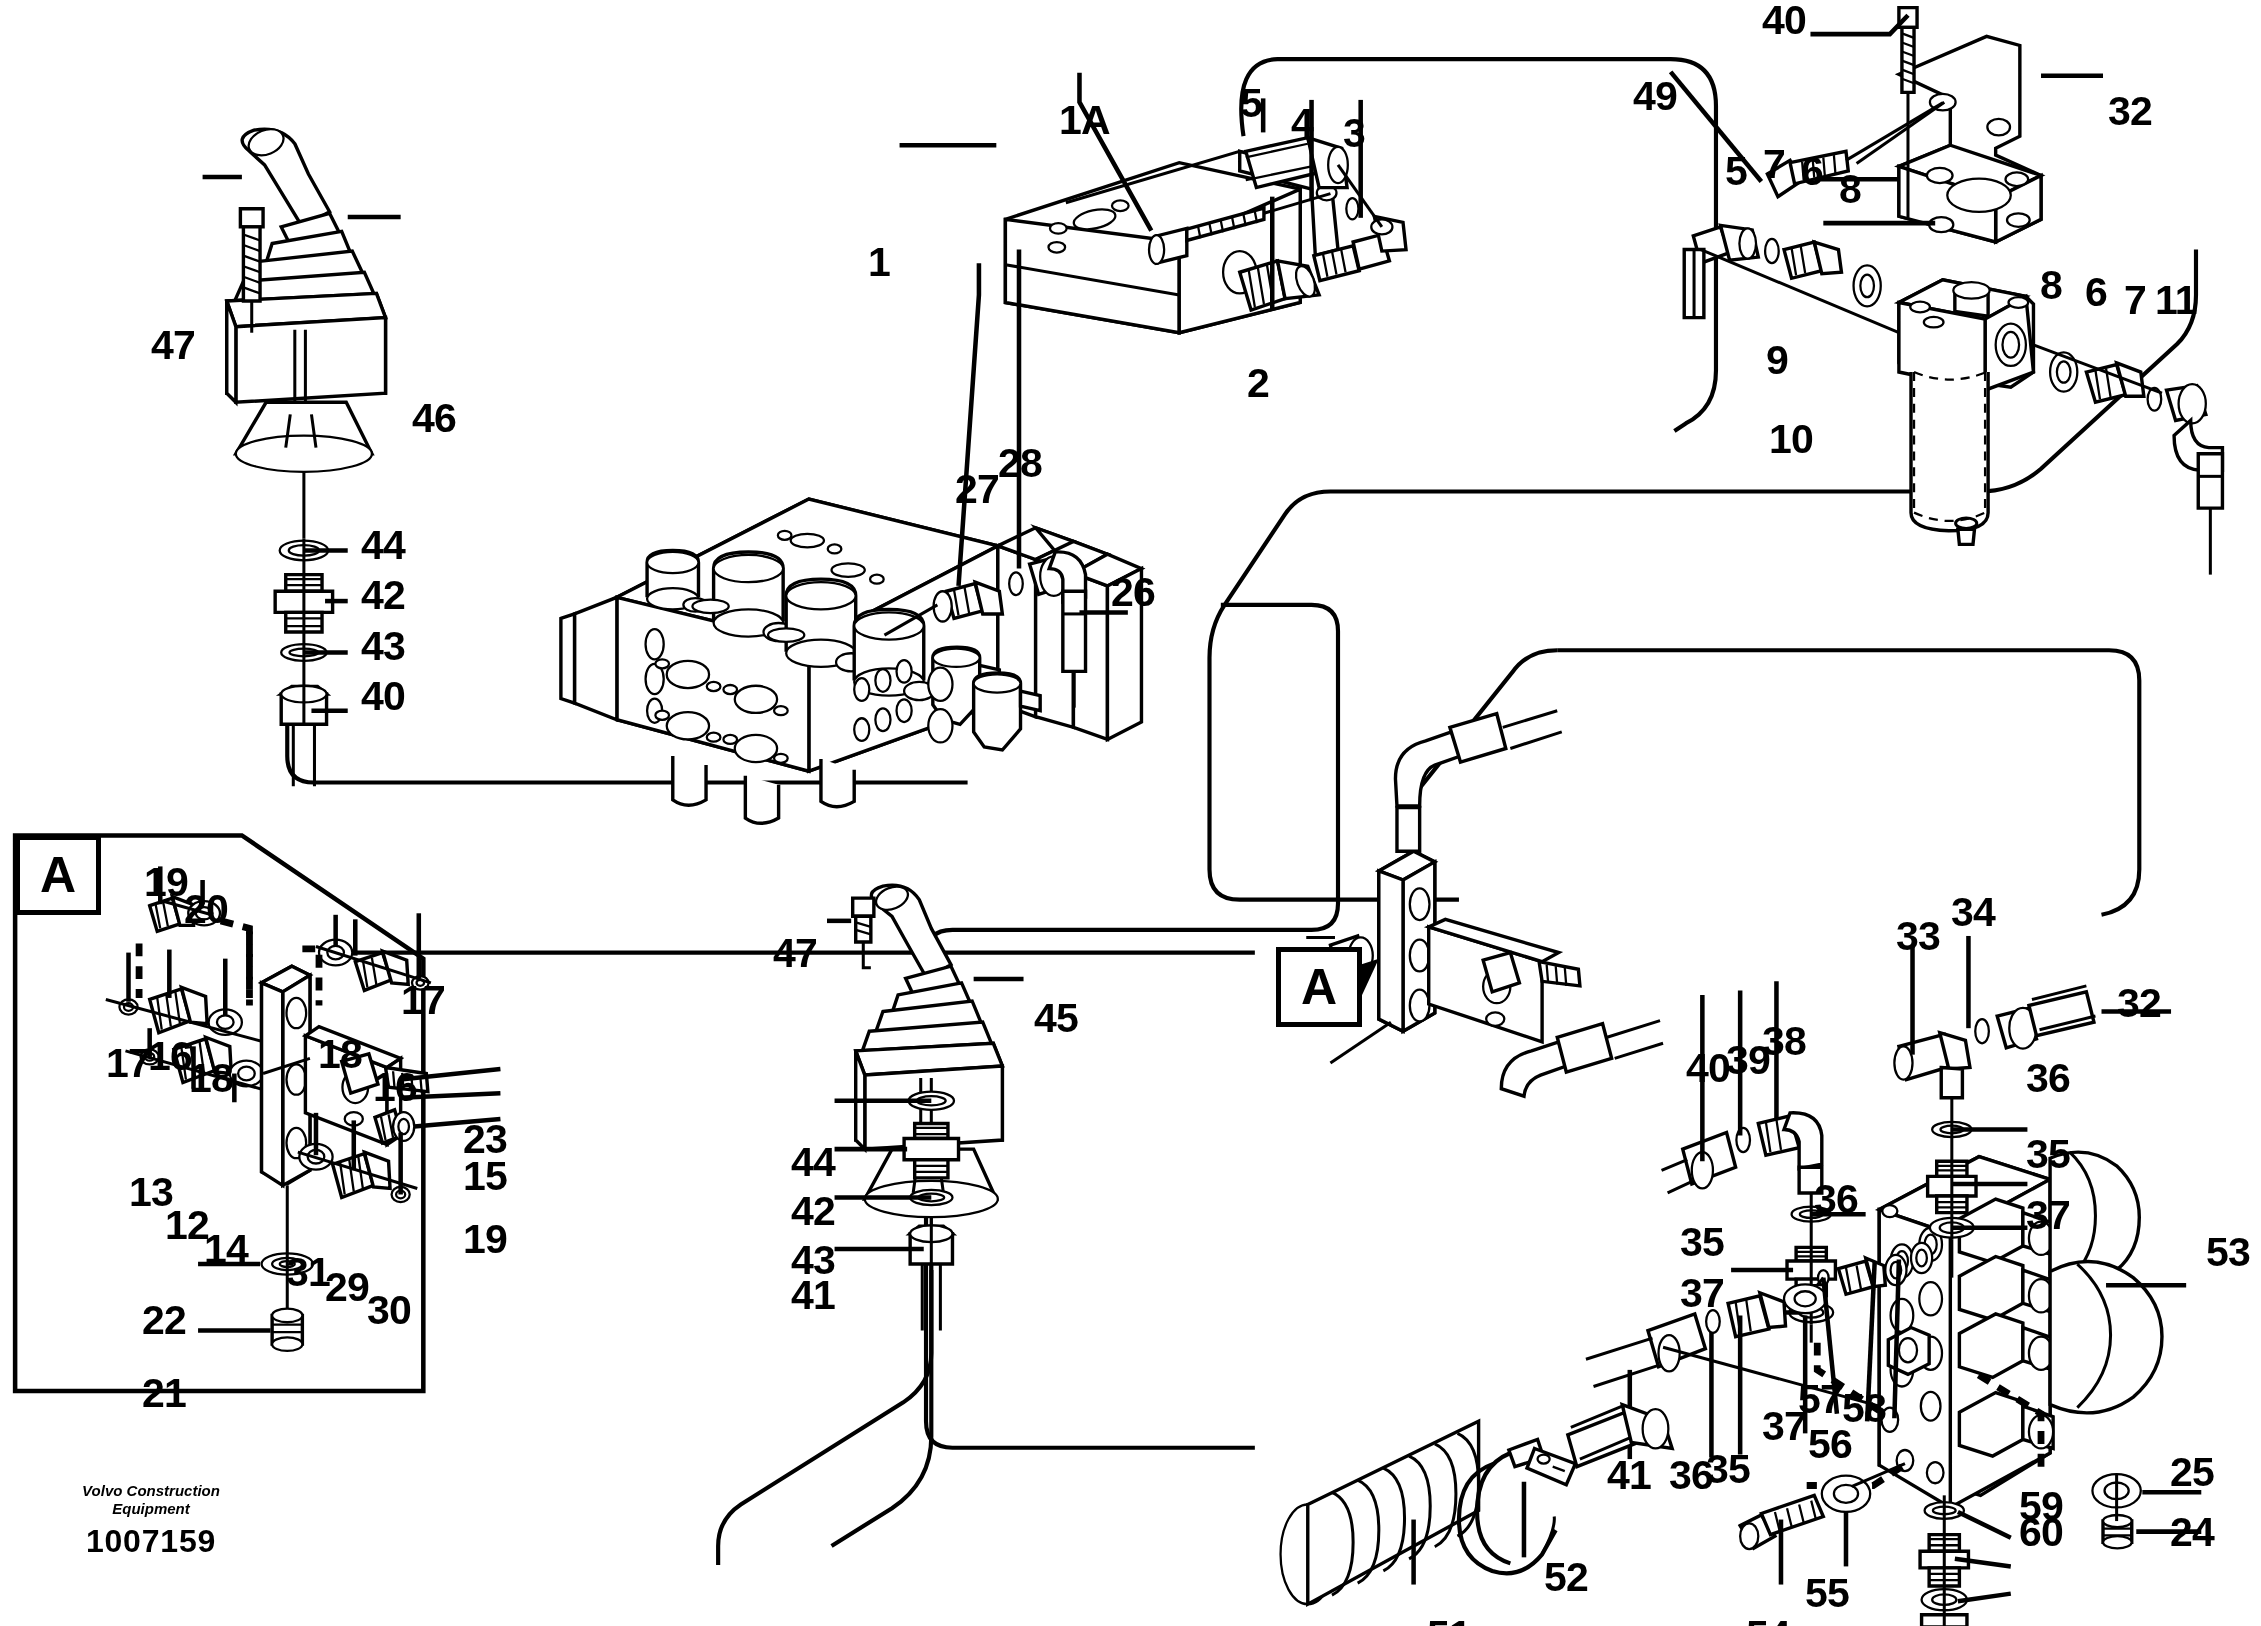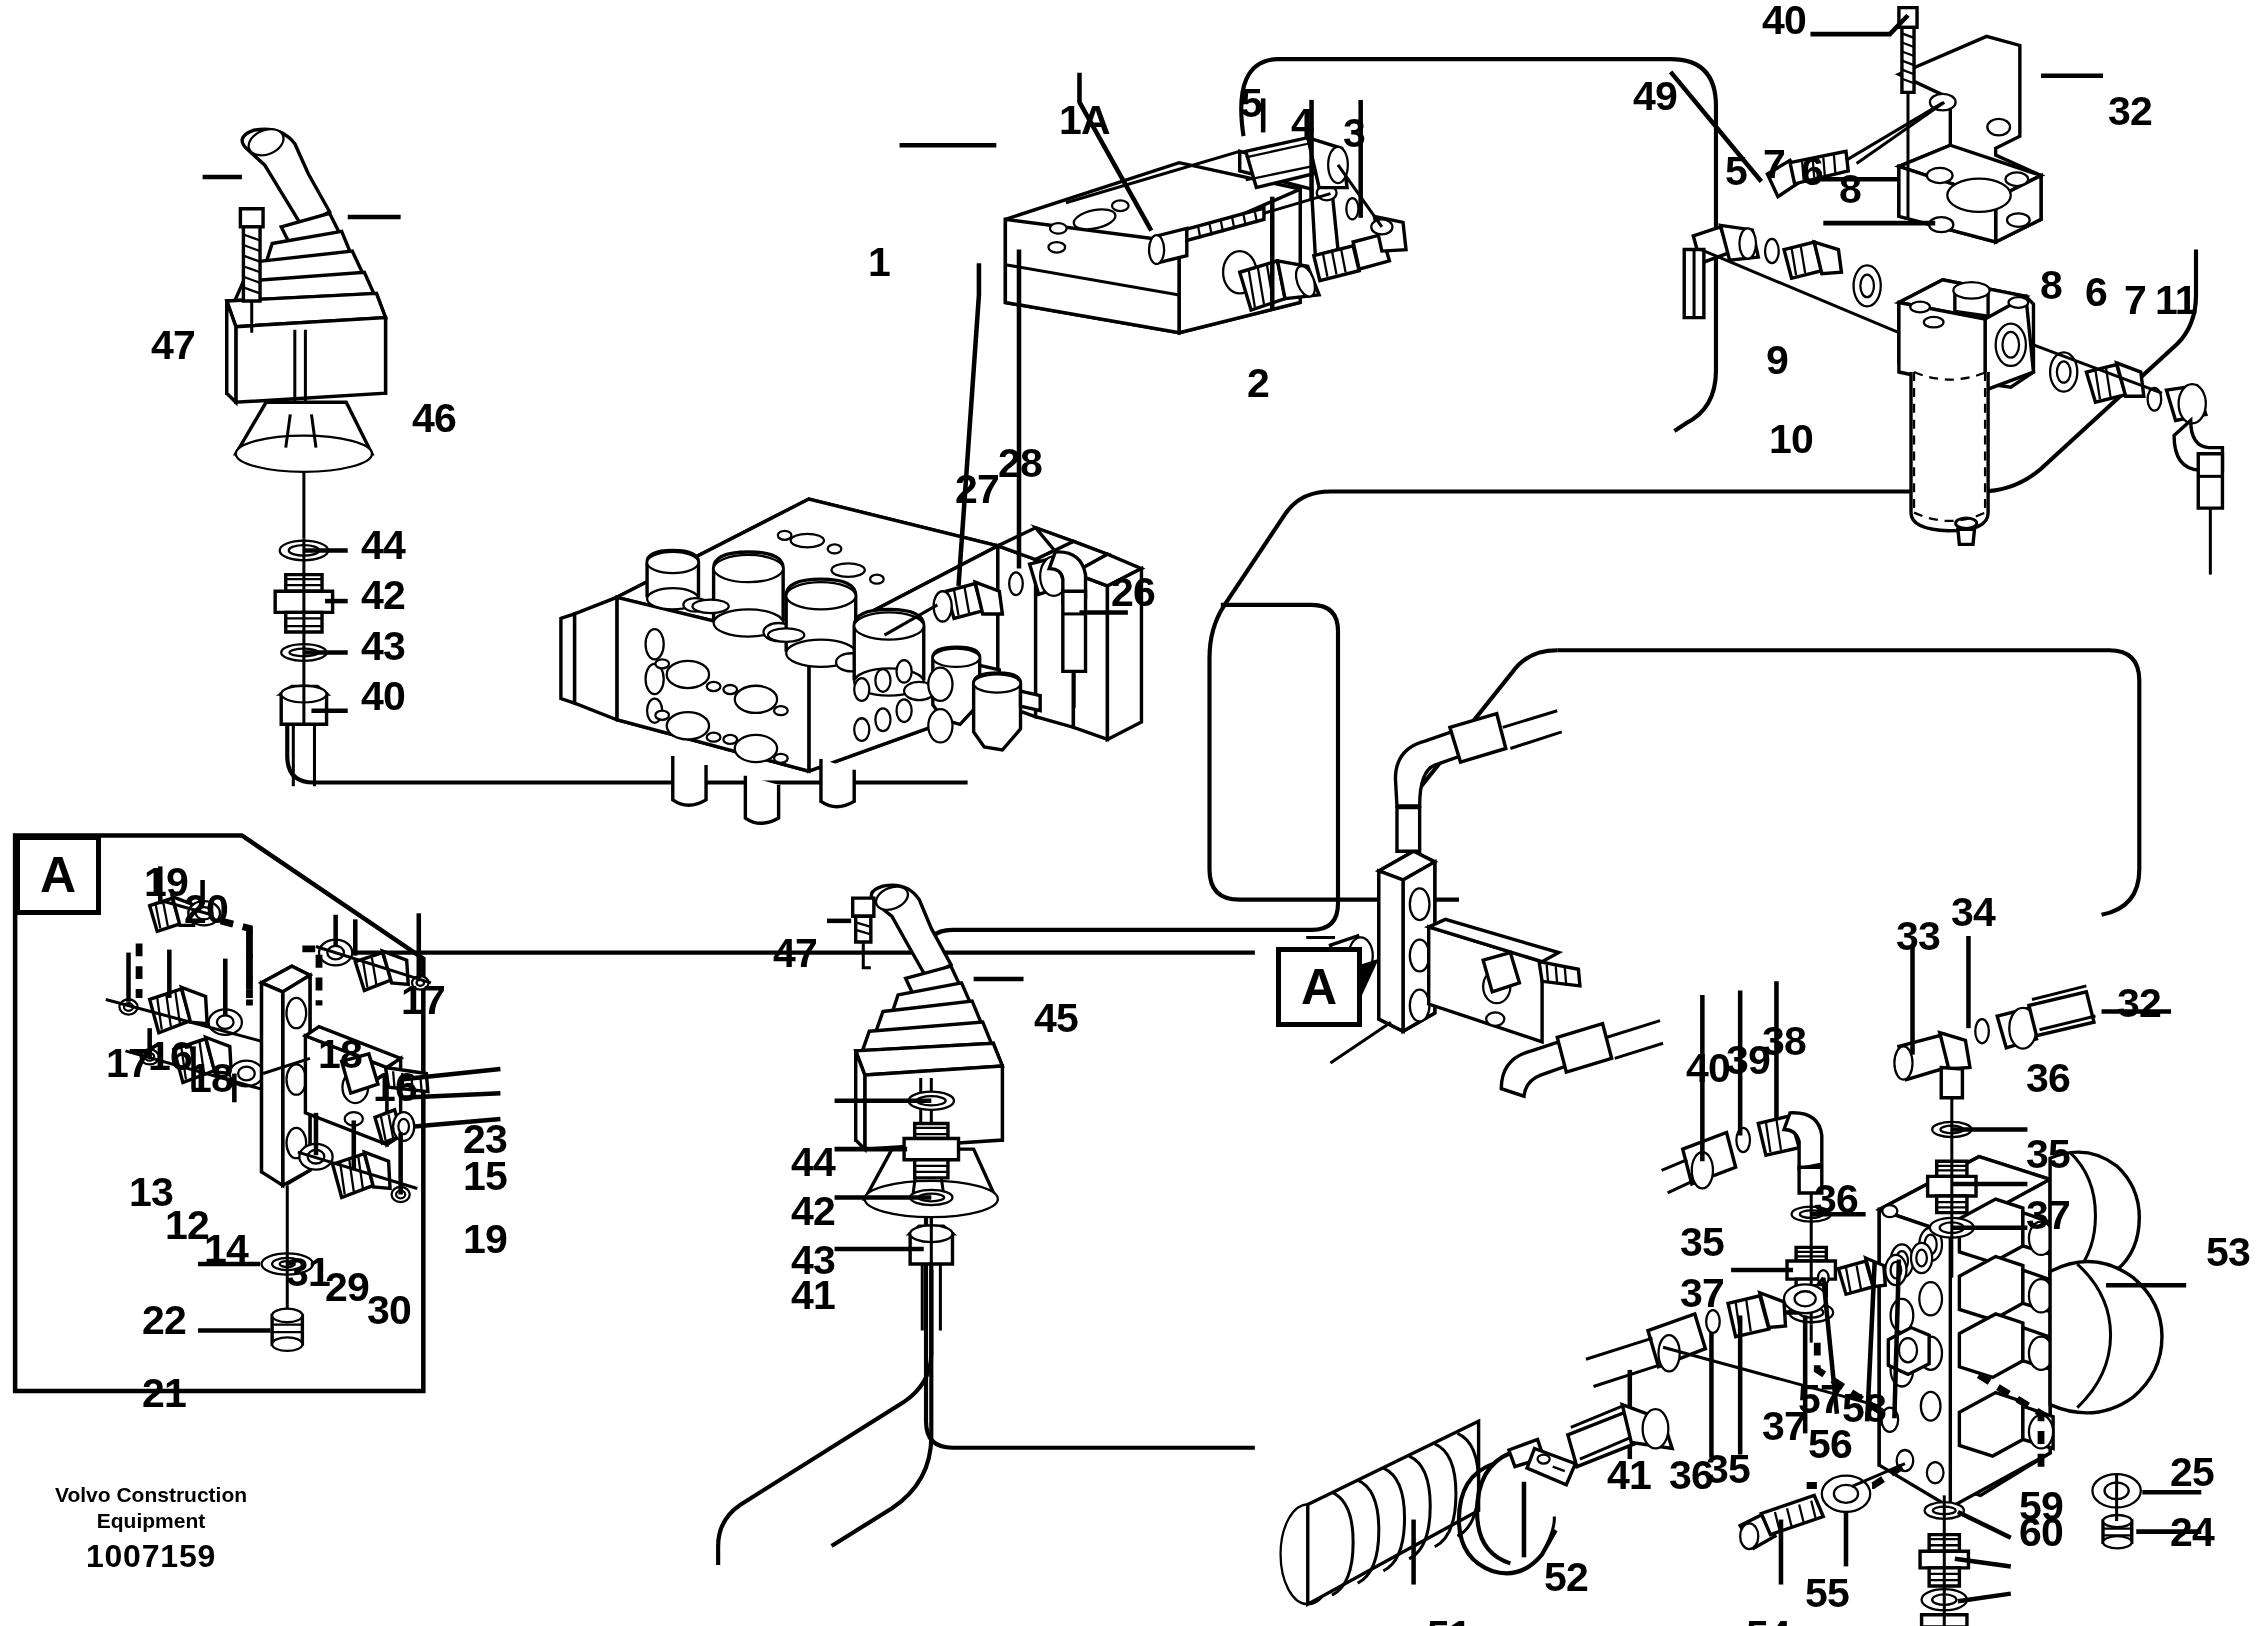--- a/index.html
+++ b/index.html
@@ -21,21 +21,21 @@
     font-size:41px;
     letter-spacing:-0.8px;
   }
   .footer{
     position:absolute;
     font-family:"Liberation Sans", sans-serif;
     color:#000;
     text-align:center;
     font-weight:bold;
   }
-  .footer .co{font-size:21px;line-height:1.22;}
+  .footer .co{font-size:15px;line-height:1.22;font-style:italic;}
   .footer .num{font-size:32px;margin-top:4.5px;letter-spacing:0.8px;}
   .detbox{
     position:absolute;
     border:5.3px solid #000;
     background:#fff;
     font-weight:bold;
     font-size:50px;
     text-align:center;
     line-height:1;
     font-family:"Liberation Sans", sans-serif;

